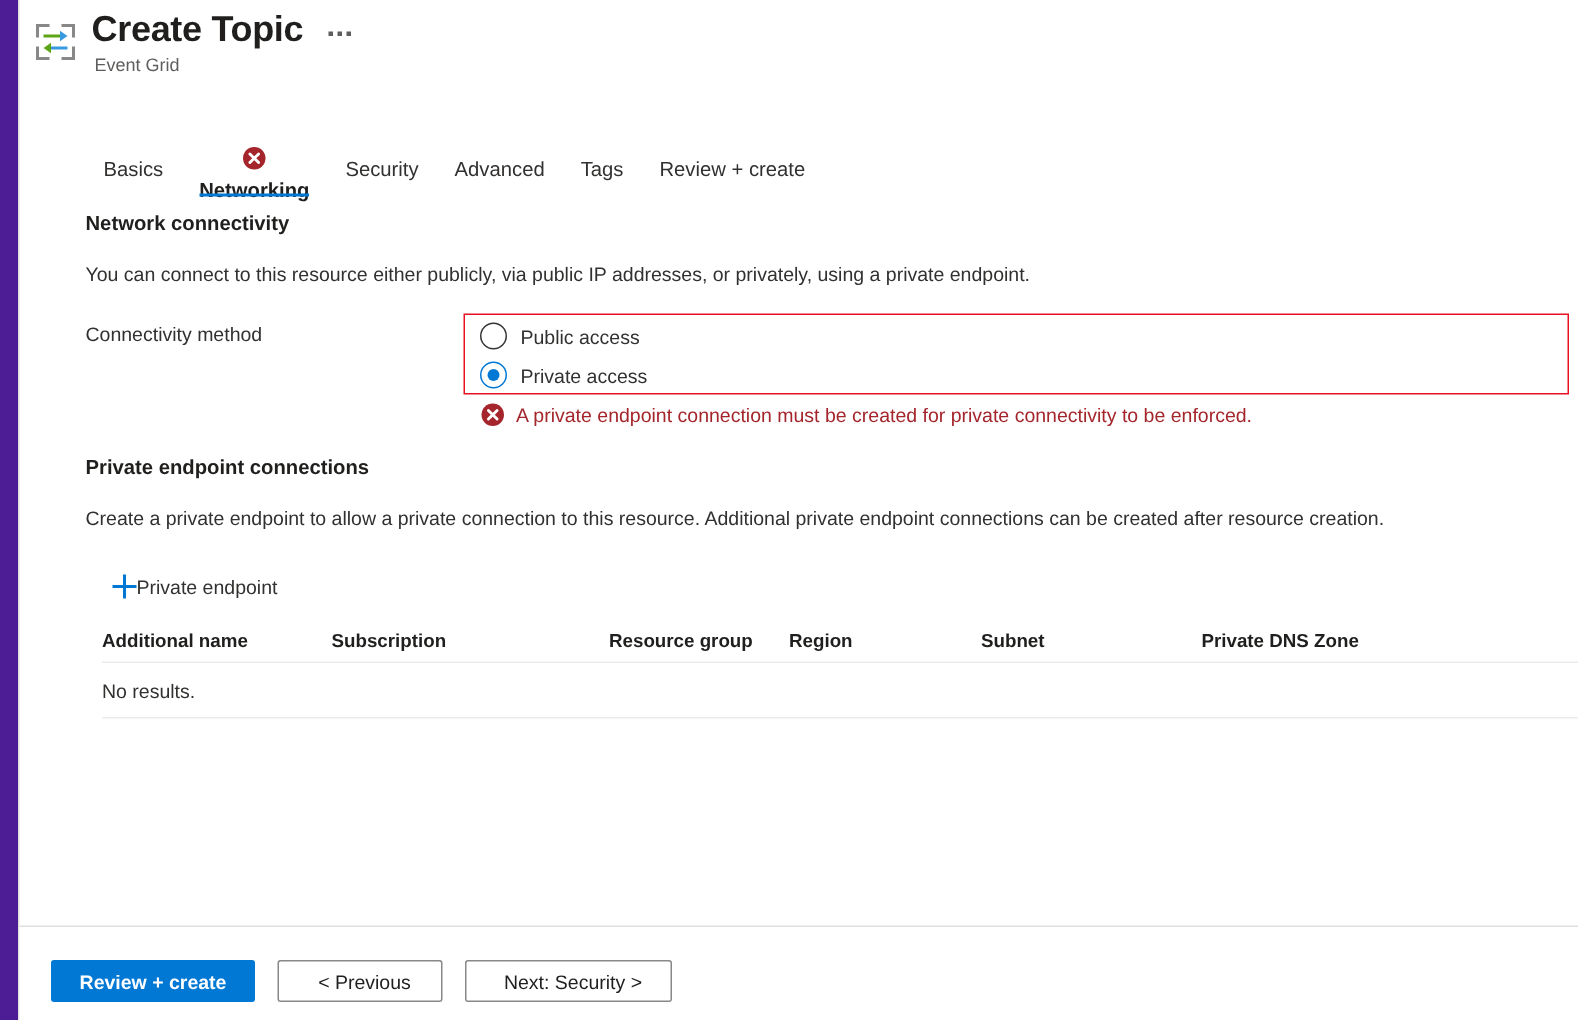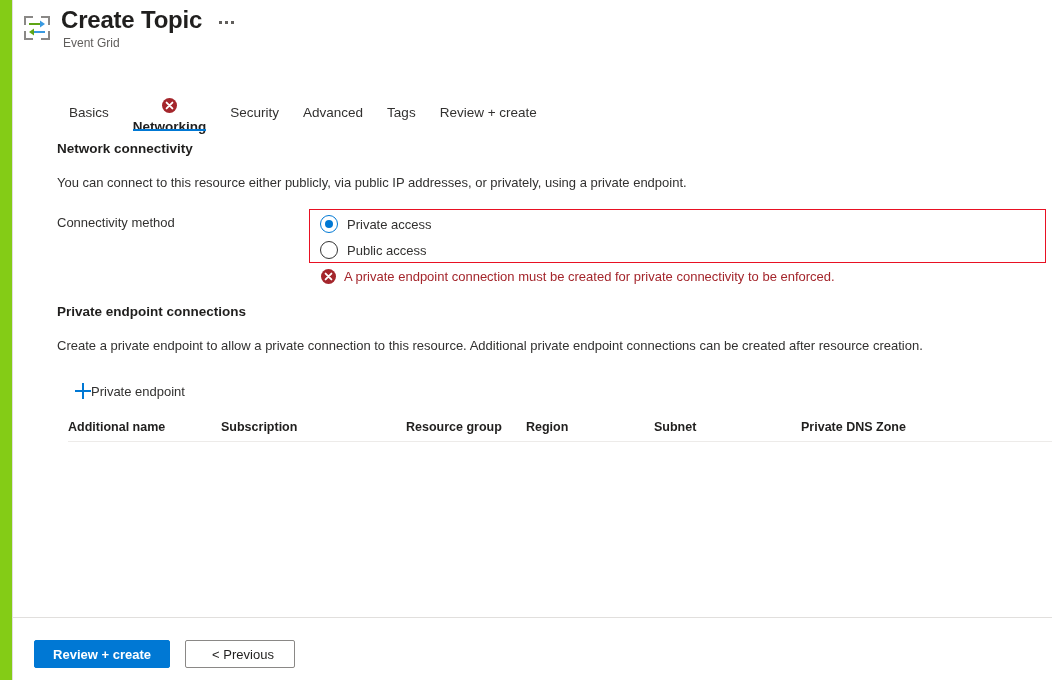--- a/index.html
+++ b/index.html
@@ -12,21 +12,21 @@
     background: #ffffff;
     font-family: "Liberation Sans", sans-serif;
     font-size: 13px;
     color: #323130;
     overflow: hidden;
   }
   #root {
     position: relative;
     width: 1052px;
     height: 680px;
-    background: #84cc16;
+    background: #4c1d95;
   }
   
   .blade {
     position: absolute;
     left: 12px;
     top: 0;
     width: 1040px;
     height: 680px;
     background: #ffffff;
     border-left: 1px solid #e1dfdd;
@@ -379,26 +379,26 @@
     <div class="content">
 
       <div class="section-head" style="top:141px;">Network connectivity</div>
 
       <div class="body-text" style="top:174px; width:940px;">You can connect to this resource either publicly, via public IP addresses, or privately, using a private endpoint.</div>
 
       <div class="field-label" style="top:215px;">Connectivity method</div>
 
       <div class="radio-box">
         <div class="radio-row">
+          <span class="radio"></span>
+          <span class="radio-label">Public access</span>
+        </div>
+        <div class="radio-row">
           <span class="radio checked"></span>
           <span class="radio-label">Private access</span>
-        </div>
-        <div class="radio-row">
-          <span class="radio"></span>
-          <span class="radio-label">Public access</span>
         </div>
       </div>
 
       <div class="error-line">
         <span class="err-badge">
           <svg width="15" height="15" viewBox="0 0 15 15">
             <path d="M4.6 4.6 L10.4 10.4 M10.4 4.6 L4.6 10.4" stroke="#ffffff" stroke-width="1.9" stroke-linecap="round"></path>
           </svg>
         </span>
         <span class="error-msg">A private endpoint connection must be created for private connectivity to be enforced.</span>
@@ -415,25 +415,29 @@
 
       <div class="grid">
         <div class="grid-head">
           <div class="cell c0">Additional name</div>
           <div class="cell c1">Subscription</div>
           <div class="cell c2">Resource group</div>
           <div class="cell c3">Region</div>
           <div class="cell c4">Subnet</div>
           <div class="cell c5">Private DNS Zone</div>
         </div>
+        <div class="grid-row">
+          <div class="cell">No results.</div>
+        </div>
       </div>
 
     </div>
 
     <div class="footer">
       <div class="footer-inner">
         <button class="btn btn-primary">Review + create</button>
         <button class="btn btn-default">&lt; Previous</button>
+        <button class="btn btn-default btn-next">Next: Security &gt;</button>
       </div>
     </div>
 
   </div>
 </div>
 
 </body></html>

